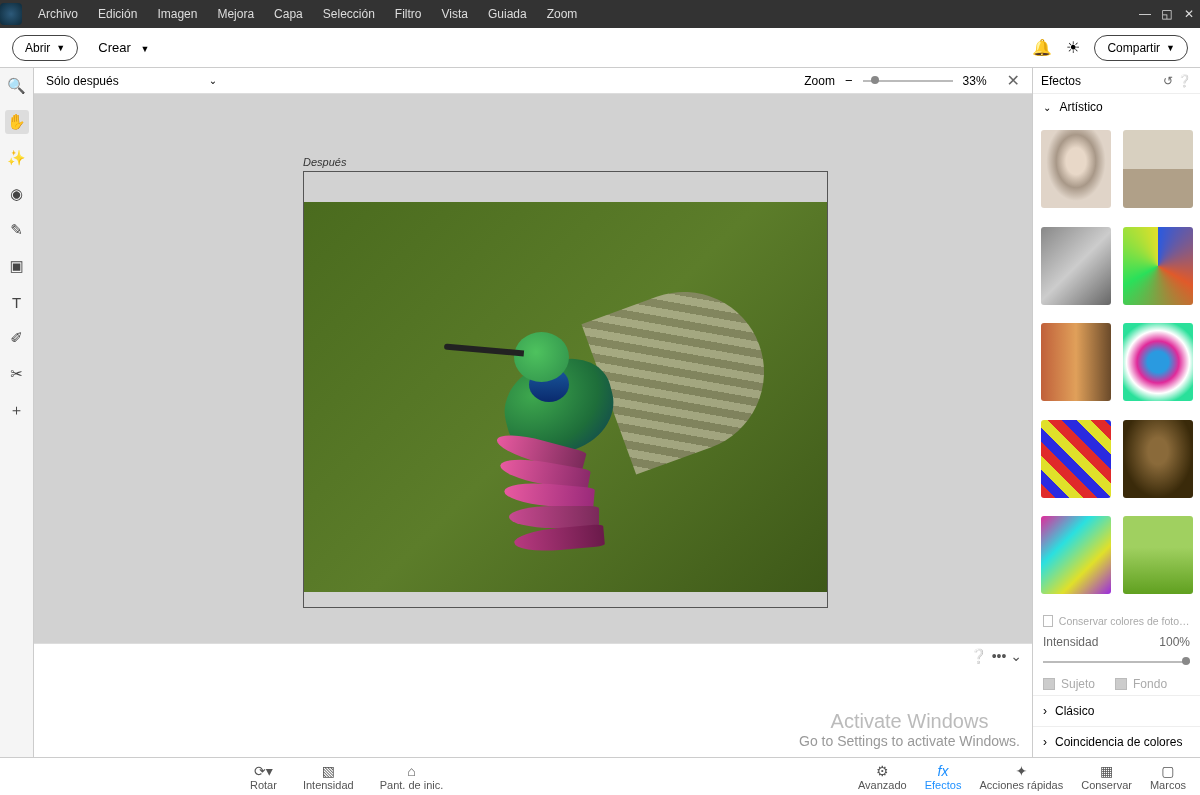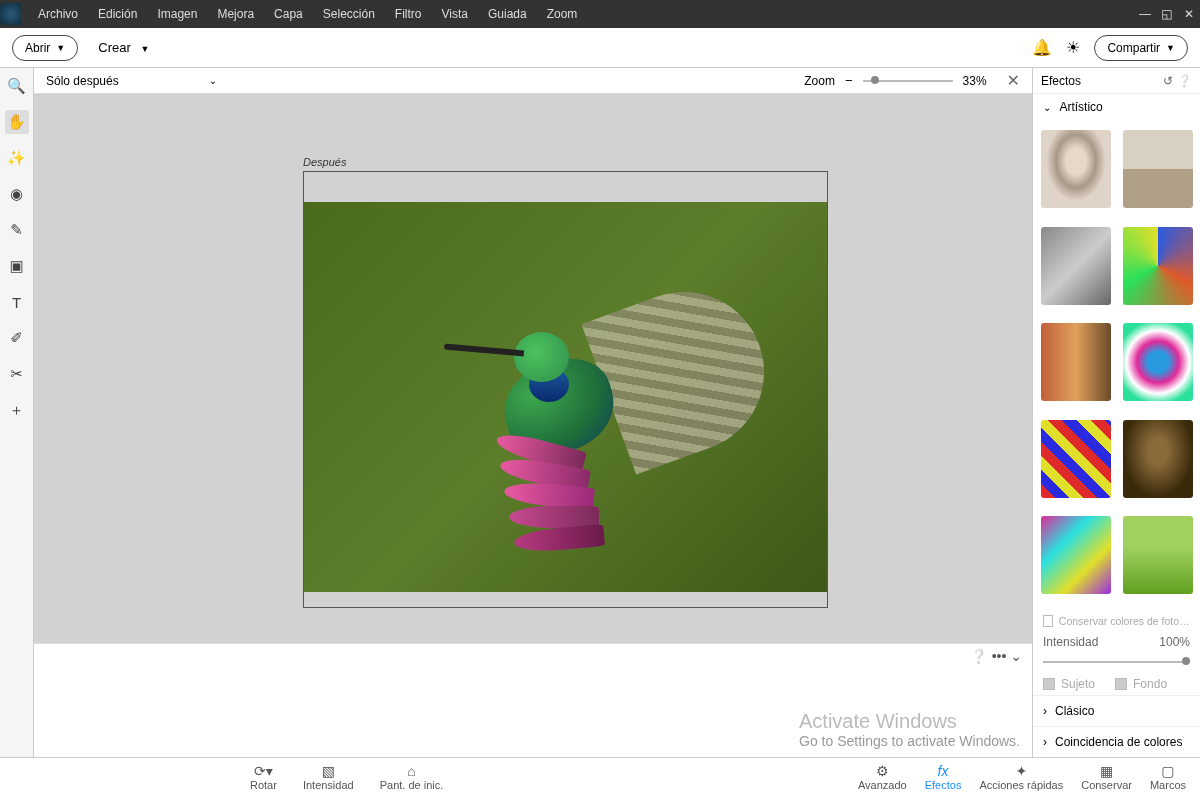--- a/index.html
+++ b/index.html
@@ -51,21 +51,21 @@
 .bird-tail { position: absolute; top: 200px; left: 110px; width: 120px; height: 100px; }
 .feather { position: absolute; width: 90px; height: 22px; border-radius: 50% 10% 10% 50%; transform-origin: right center; }
 .f1{background:linear-gradient(90deg,#e85aa0,#7a2a5a);top:0;left:0;transform:rotate(15deg);}
 .f2{background:linear-gradient(90deg,#e85aa0,#8a2a6a);top:18px;left:5px;transform:rotate(10deg);}
 .f3{background:linear-gradient(90deg,#e85aa0,#9a2a7a);top:36px;left:10px;transform:rotate(5deg);}
 .f4{background:linear-gradient(90deg,#c84a90,#7a2a5a);top:54px;left:15px;transform:rotate(0deg);}
 .f5{background:linear-gradient(90deg,#b83a80,#6a1a4a);top:72px;left:20px;transform:rotate(-5deg);}
 
 .canvas-lower { position: absolute; left: 0; right: 0; bottom: 0; height: 114px; background: #fff; border-top: 1px solid #ddd; }
 .dots-more { position: absolute; right: 10px; top: 4px; font-size: 14px; color: #555; cursor: pointer; }
-.watermark { position: absolute; right: 12px; bottom: 8px; text-align: left; color: #999; font-size: 14px; }
+.watermark { position: absolute; right: 12px; bottom: 8px; text-align: center; color: #999; font-size: 14px; }
 .watermark .big { font-size: 20px; color: #bbb; }
 
 
 .rightpanel { width: 168px; background: #fff; border-left: 1px solid #ccc; display: flex; flex-direction: column; font-size: 12px; }
 .rp-head { height: 26px; display: flex; align-items: center; padding: 0 8px; border-bottom: 1px solid #eee; }
 .rp-head .ricons { margin-left: auto; display: flex; gap: 4px; color: #666; }
 .rp-section { padding: 6px 10px; display: flex; align-items: center; gap: 8px; cursor: pointer; }
 .rp-section .chev { font-size: 10px; }
 .thumbs { display: grid; grid-template-columns: 70px 70px; gap: 12px; padding: 10px; justify-content: center; overflow-y: auto; flex: 1;}
 .thumb { width: 70px; height: 78px; border-radius: 3px; cursor: pointer; }

